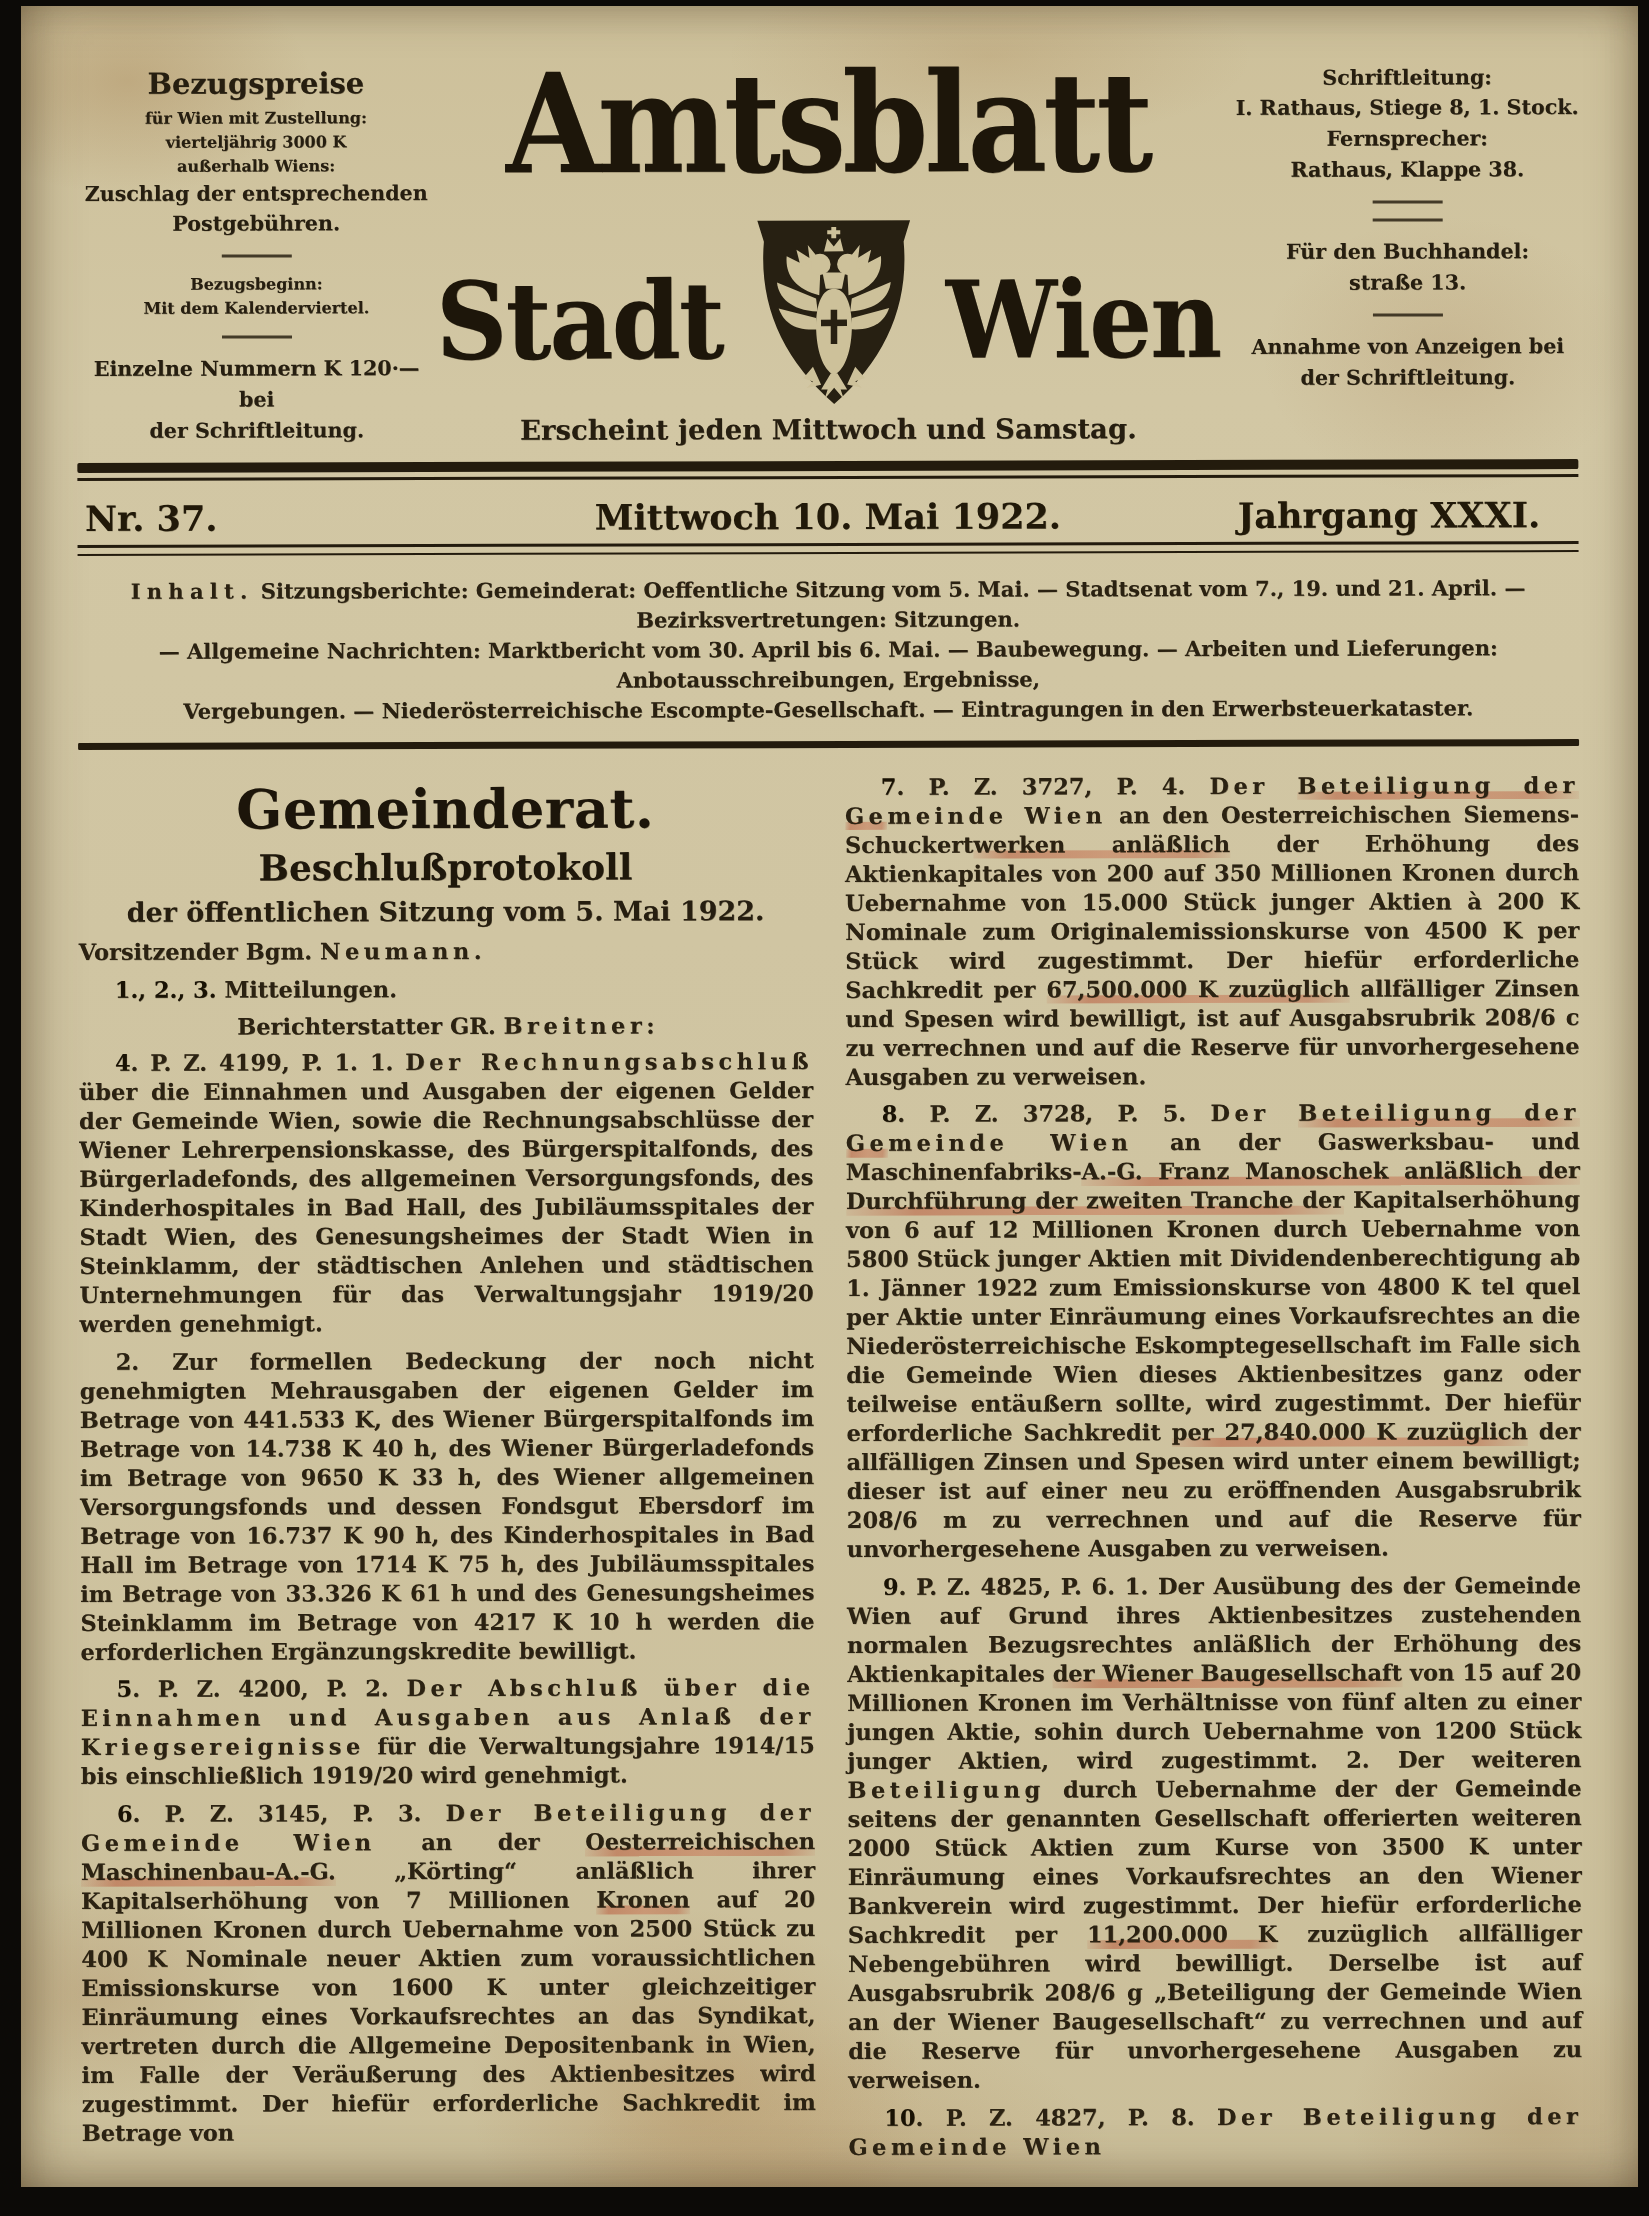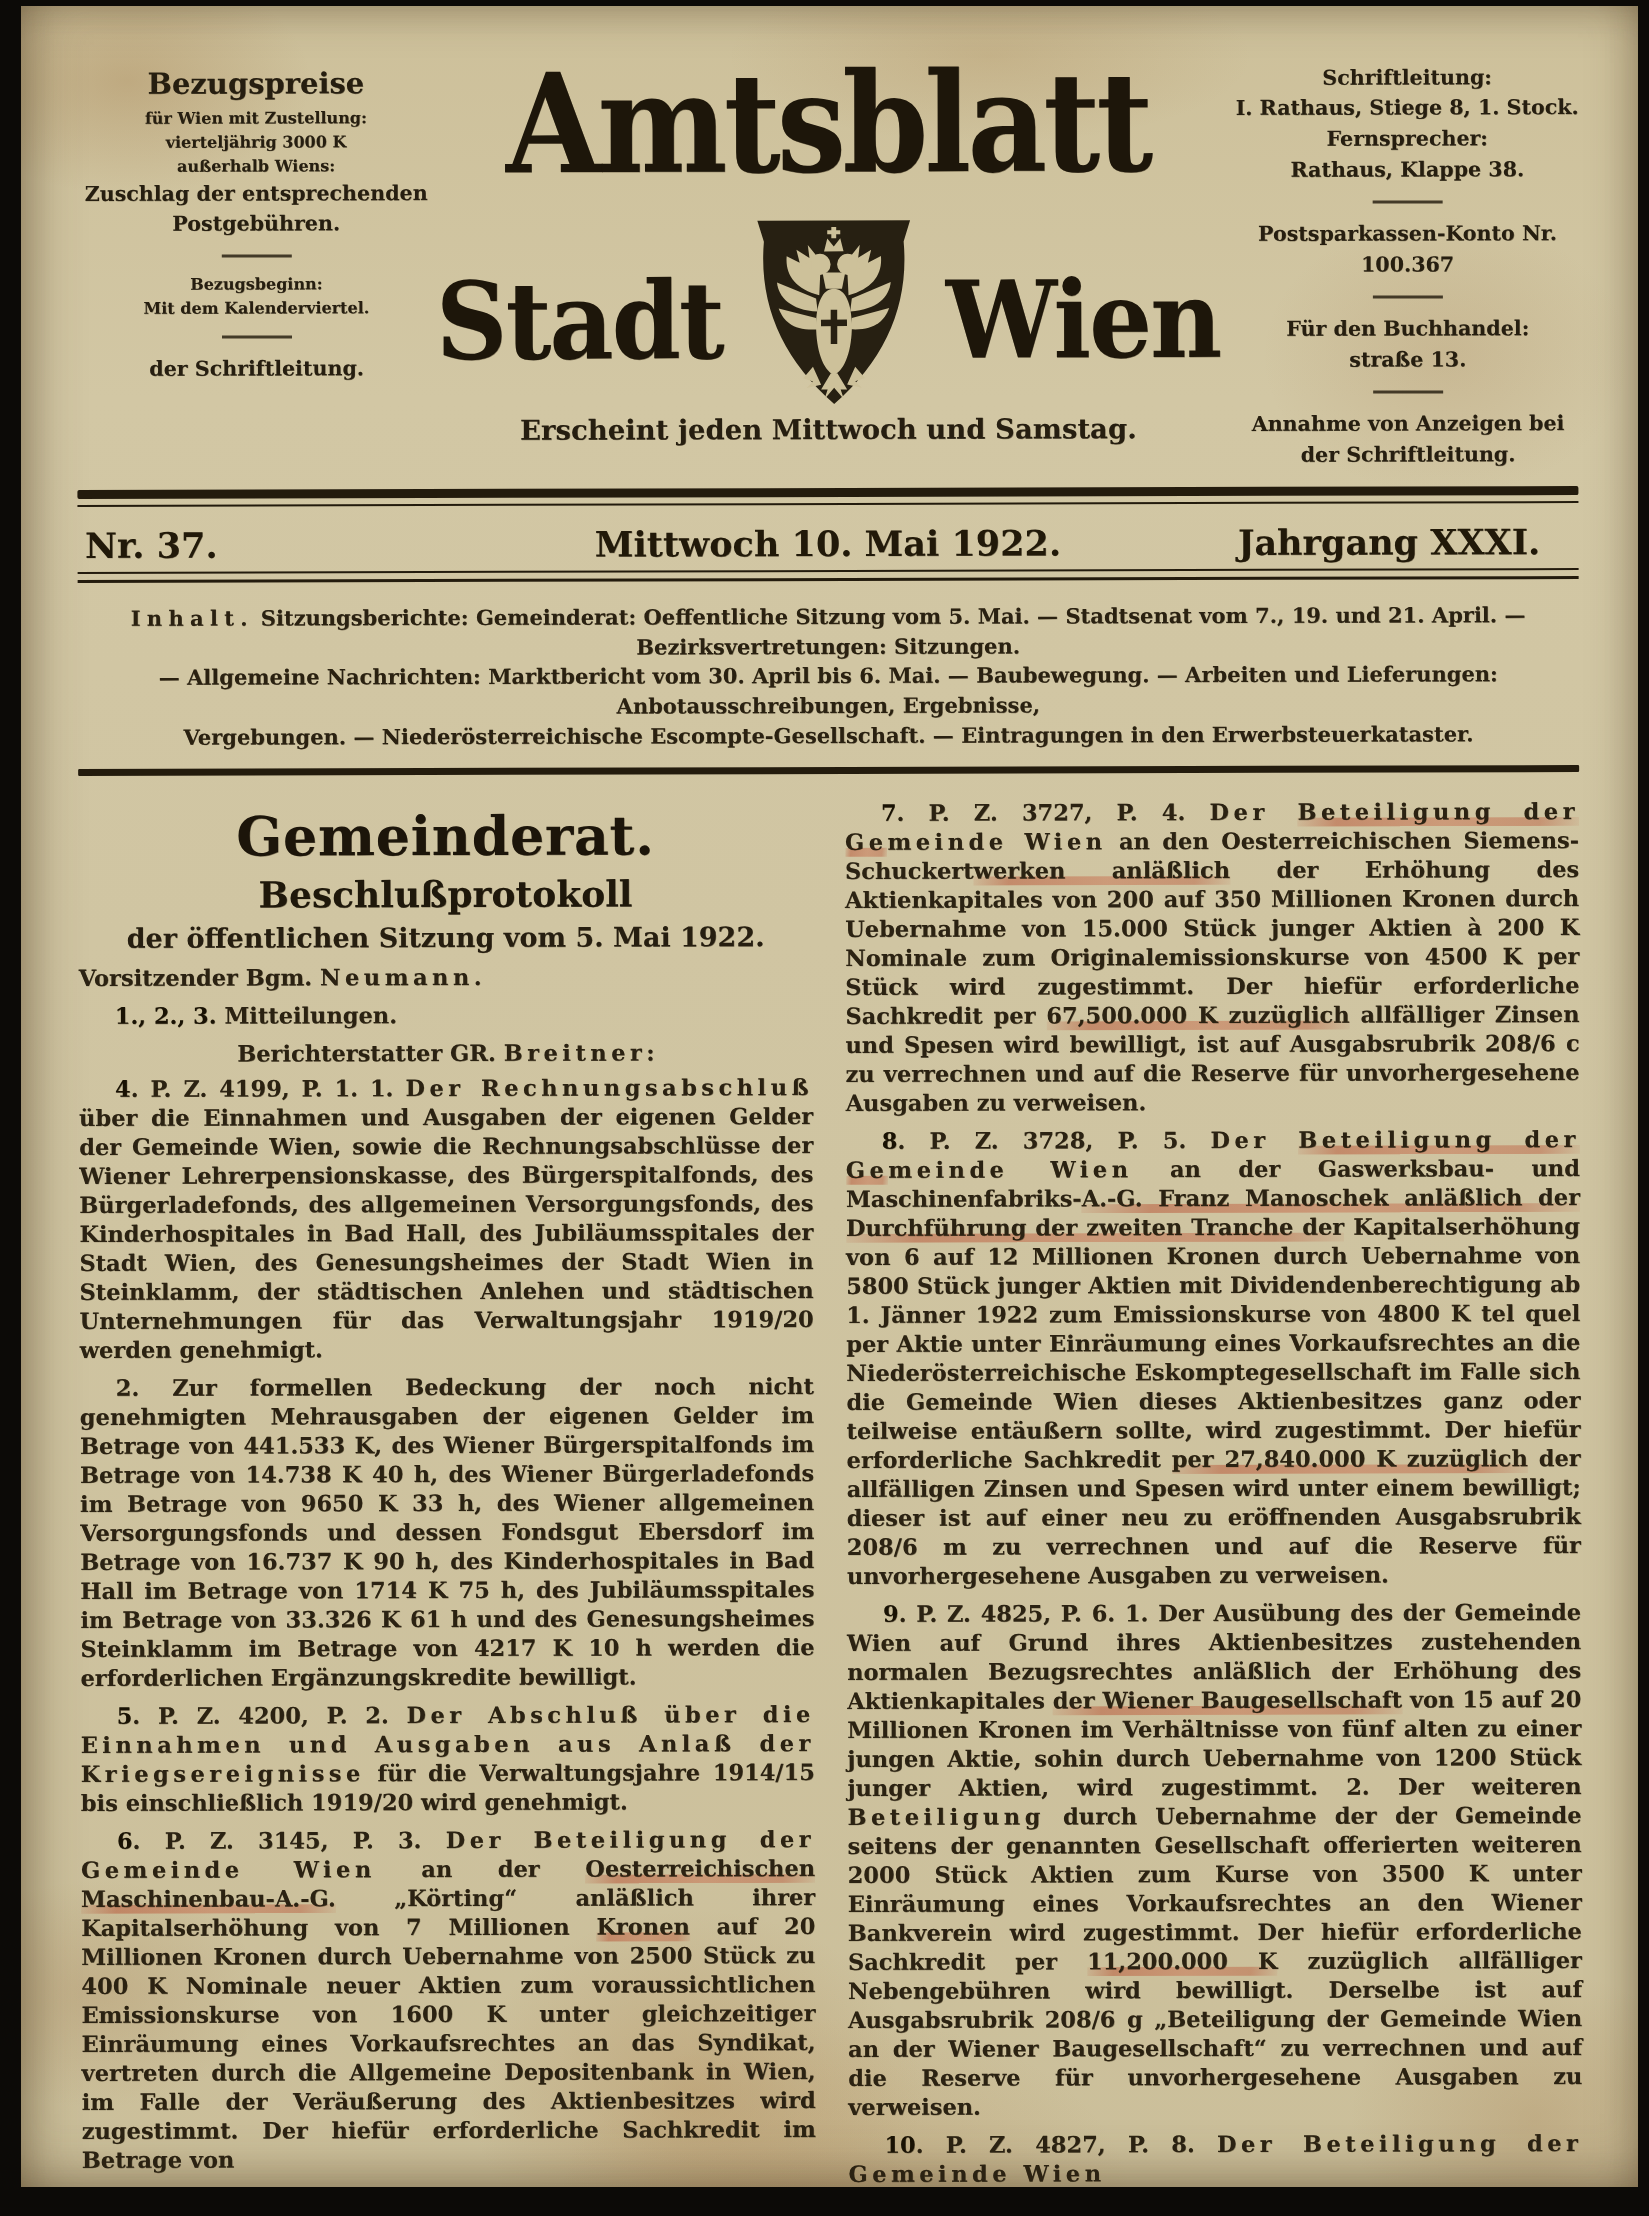--- a/index.html
+++ b/index.html
@@ -85,20 +85,21 @@
           <div class="hl xl">Bezugspreise</div>
           <div class="hl lg">für Wien mit Zustellung:</div>
           <div class="hl lg">vierteljährig 3000 K</div>
           <div class="hl lg gap">außerhalb Wiens:</div>
           <div class="hl md">Zuschlag der entsprechenden</div>
           <div class="hl md">Postgebühren.</div>
           <div class="mini-rule"></div>
           <div class="hl lg">Bezugsbeginn:</div>
           <div class="hl lg">Mit dem Kalenderviertel.</div>
           <div class="mini-rule"></div>
+          <div class="hl md">Einzelne Nummern K 120·— bei</div>
           <div class="hl md">der Schriftleitung.</div>
         </div>
       <div class="mast-center">
         <div class="mast-title">Amtsblatt</div>
         <div class="mast-der">der</div>
         <div class="stadt-row">
           <span class="stadt-word">Stadt</span>
           <span class="coat">
             <svg viewBox="0 0 200 240" width="168" height="195">
               <path d="M6 8 L194 8 L186 34 Q196 150 100 234 Q4 150 14 34 Z" fill="#272012"></path>
@@ -131,21 +132,20 @@
           <span class="stadt-word">Wien</span>
         </div>
         <div class="mast-tagline">Erscheint jeden Mittwoch und Samstag.</div>
       </div>
       <div class="mast-right">
           <div class="hl md">Schriftleitung:</div>
           <div class="hl md">I. Rathaus, Stiege 8, 1. Stock.</div>
           <div class="hl md">Fernsprecher:</div>
           <div class="hl md">Rathaus, Klappe 38.</div>
           <div class="mini-rule"></div>
-          <div class="hl md">Postsparkassen-Konto Nr. 100.367</div>
           <div class="mini-rule"></div>
           <div class="hl md">Für den Buchhandel:</div>
           <div class="hl md">straße 13.</div>
           <div class="mini-rule"></div>
           <div class="hl md">Annahme von Anzeigen bei</div>
           <div class="hl md">der Schriftleitung.</div>
         </div>
     </header>
 
     <div class="rule thick"></div>

